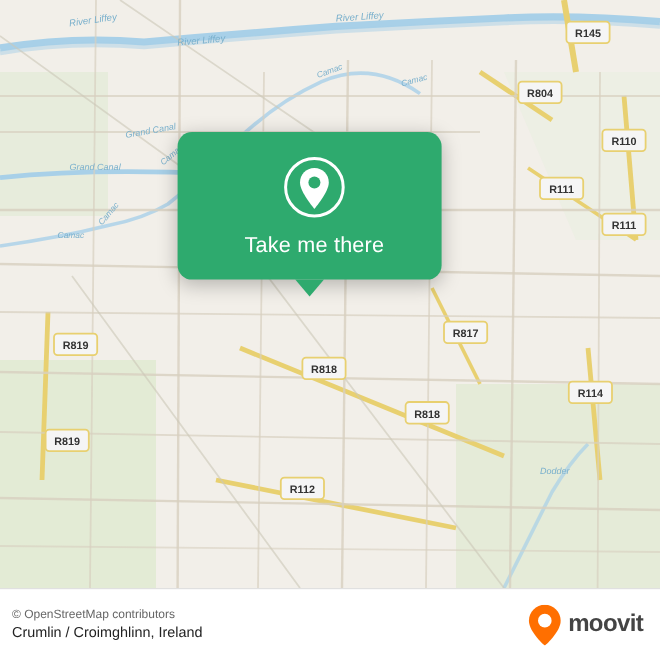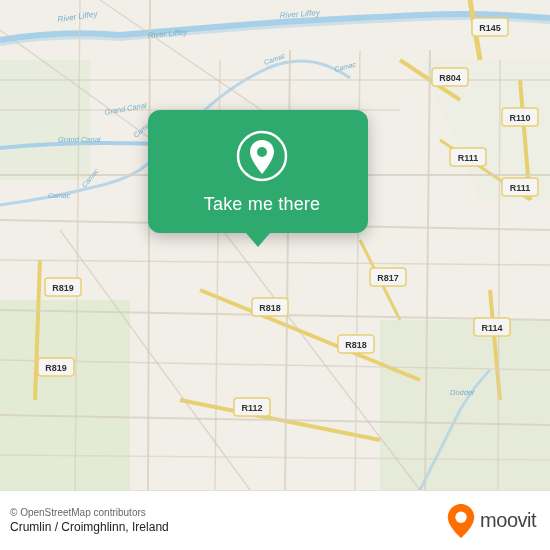--- a/index.html
+++ b/index.html
@@ -107,21 +107,21 @@
       gap: 5px;
     }
 
     .moovit-pin {
       width: 28px;
       height: 34px;
     }
 
     .moovit-text {
       font-size: 20px;
-      font-weight: normal;
+      font-weight: bold;
       color: #444;
       letter-spacing: -0.5px;
     }
   </style>
 </head>
 <body>
 
 <div id="map-container">
 
   <svg class="map-svg" viewBox="0 0 550 490" xmlns="http://www.w3.org/2000/svg">

